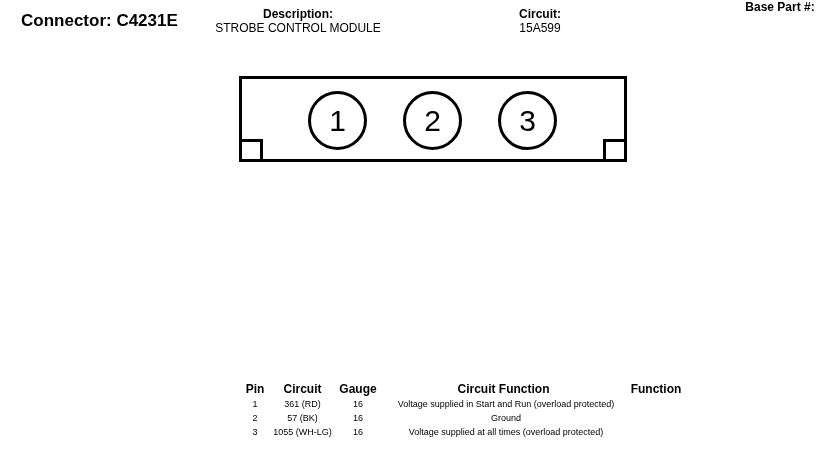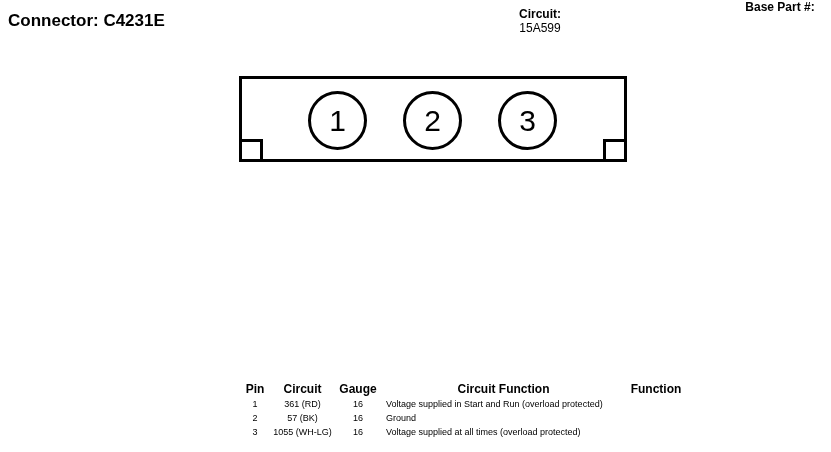--- a/index.html
+++ b/index.html
@@ -1,41 +1,43 @@
 <!DOCTYPE html>
 <html><head>
 <meta charset="utf-8">
 <style>
   html, body { margin:0; padding:0; background:#ffffff; }
   body { width:831px; height:452px; position:relative; overflow:hidden;
          font-family:"Liberation Sans", sans-serif; color:#000; }
   .abs { position:absolute; }
-  .title { left:8px; top:11px; font-size:17px; font-weight:bold; }
+  .title { left:21px; top:11px; font-size:17px; font-weight:bold; }
   .hdr-label { font-size:12px; font-weight:bold; text-align:center; }
   .hdr-value { font-size:12px; text-align:center; }
   #desc-block { left:200px; top:7px; width:196px; }
   #harness-block { left:490px; top:7px; width:100px; }
   #base-block { left:735px; top:0; width:90px; }
   .conn { left:239px; top:76px; width:382px; height:80px; border:3px solid #000; background:#fff; }
   .latch { position:absolute; bottom:0; width:18px; height:17px; border-top:3px solid #000; }
   .latch.l { left:0; border-right:3px solid #000; }
   .latch.r { right:0; border-left:3px solid #000; }
   .pin { position:absolute; top:12px; width:53px; height:53px; border:3px solid #000; border-radius:50%;
          display:flex; align-items:center; justify-content:center; font-size:30px; }
   table.pins { position:absolute; left:240px; top:382px; border-collapse:collapse; font-size:9px; }
   table.pins th { font-size:12px; font-weight:bold; padding:0 0 2px 0; text-align:center; }
   table.pins td { padding:1px 0 3px 0; text-align:center; }
-  table.pins td.fn { text-align:left; padding-left:5px; }
+  table.pins td.fn { text-align:center; padding-left:5px; }
 </style>
 </head>
 <body>
 
 <div class="abs title">Connector: C4231E</div>
 
 <div class="abs" id="desc-block">
+  <div class="hdr-label">Description:</div>
+  <div class="hdr-value">STROBE CONTROL MODULE</div>
 </div>
 
 <div class="abs" id="harness-block">
   <div class="hdr-label">Circuit:</div>
   <div class="hdr-value">15A599</div>
 </div>
 
 <div class="abs" id="base-block">
   <div class="hdr-label">Base Part #:</div>
   <div class="hdr-value"></div>

